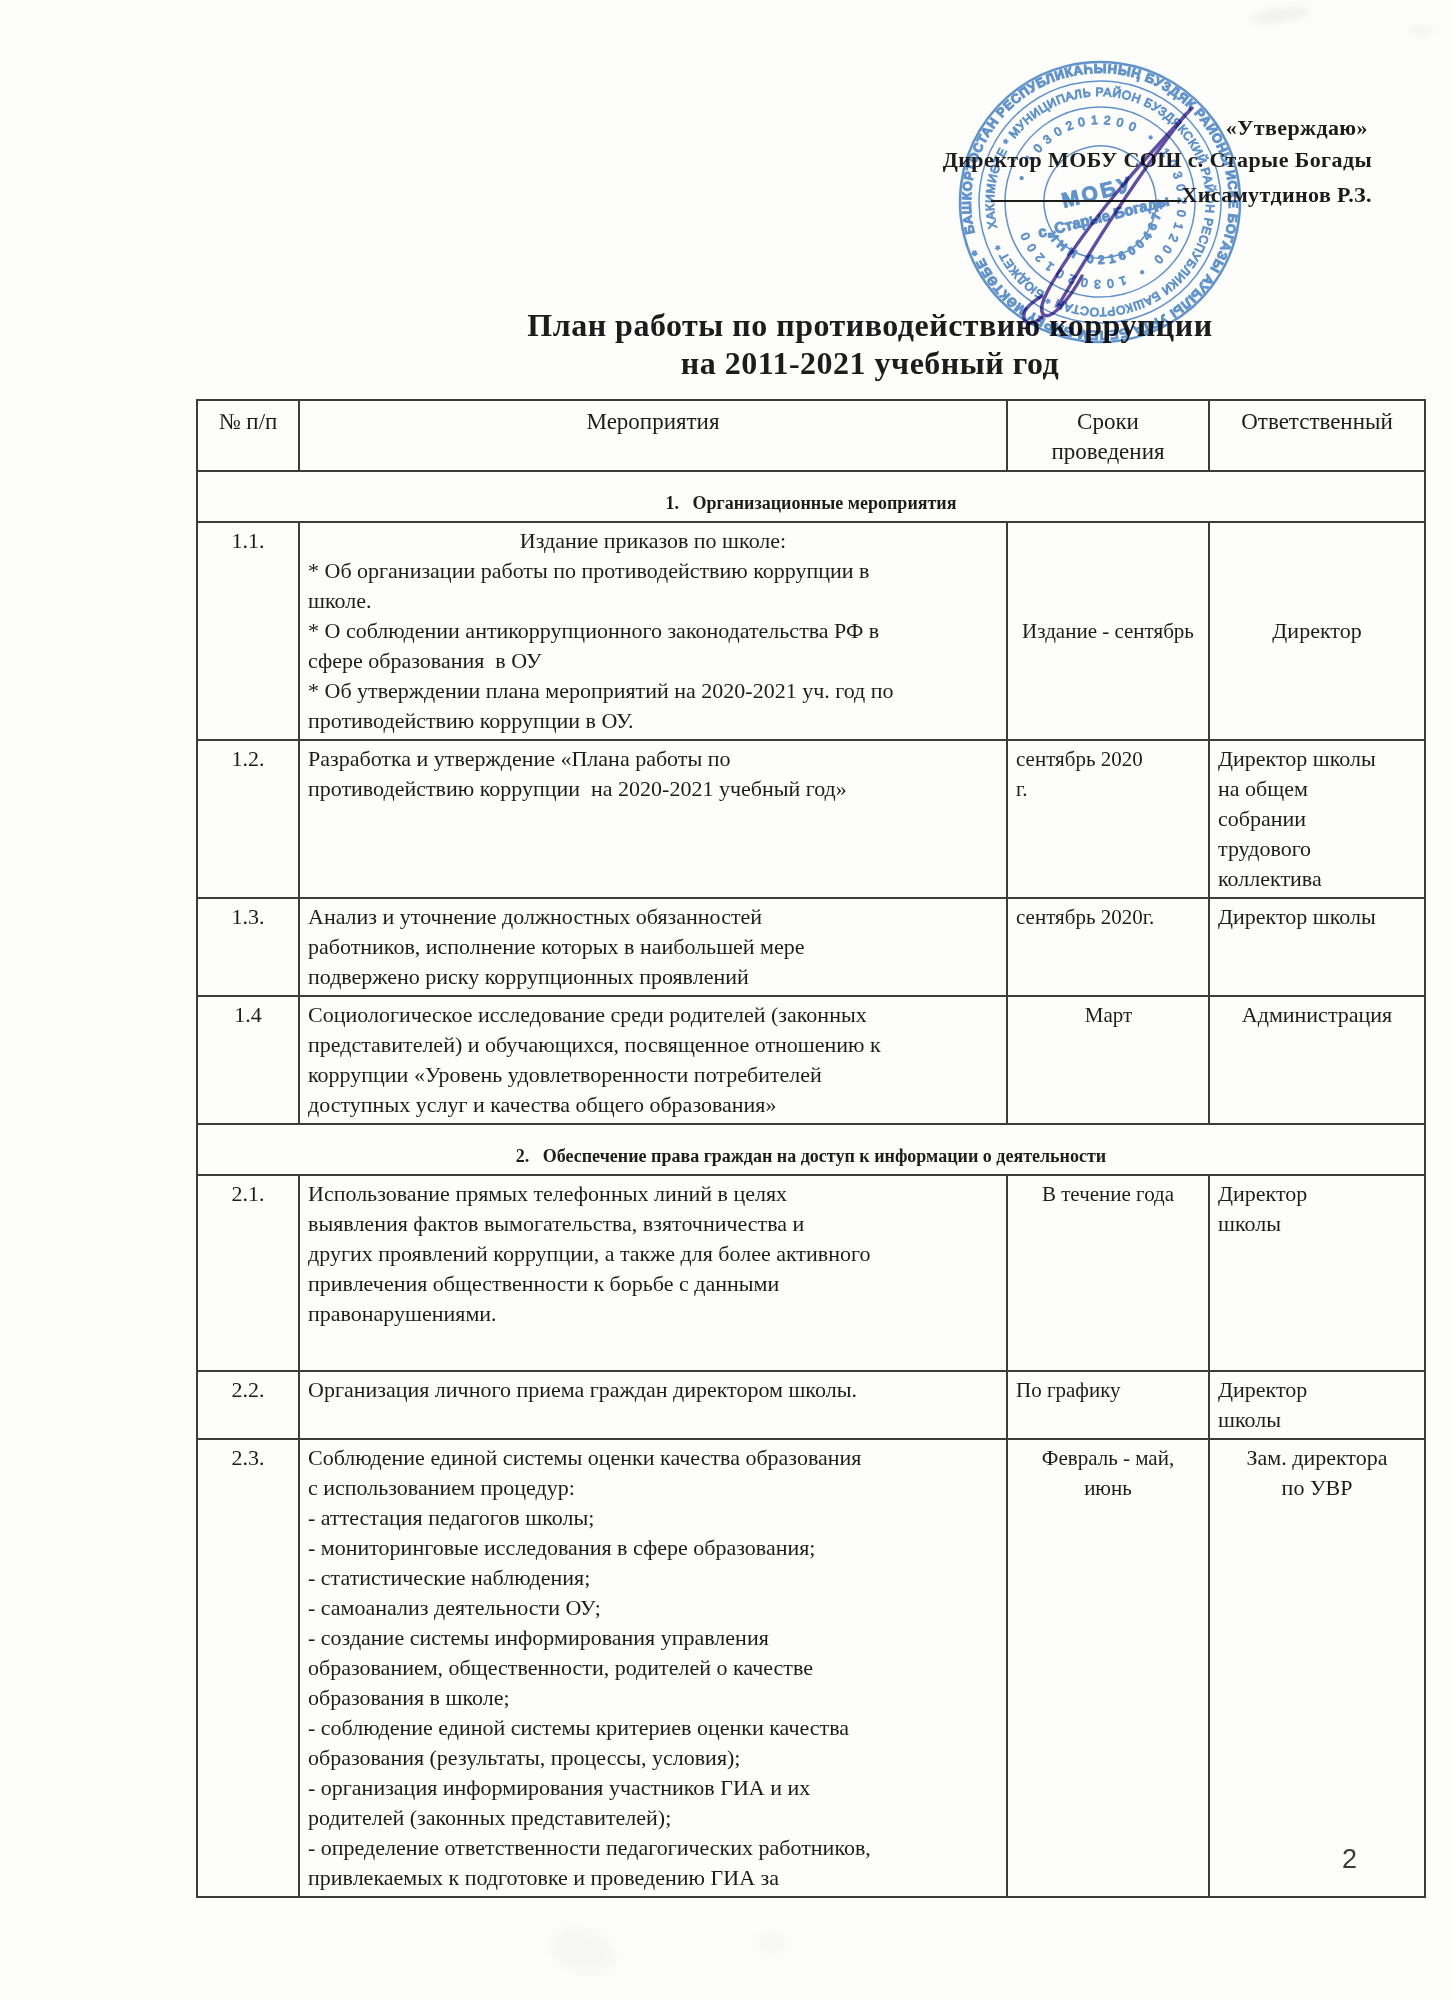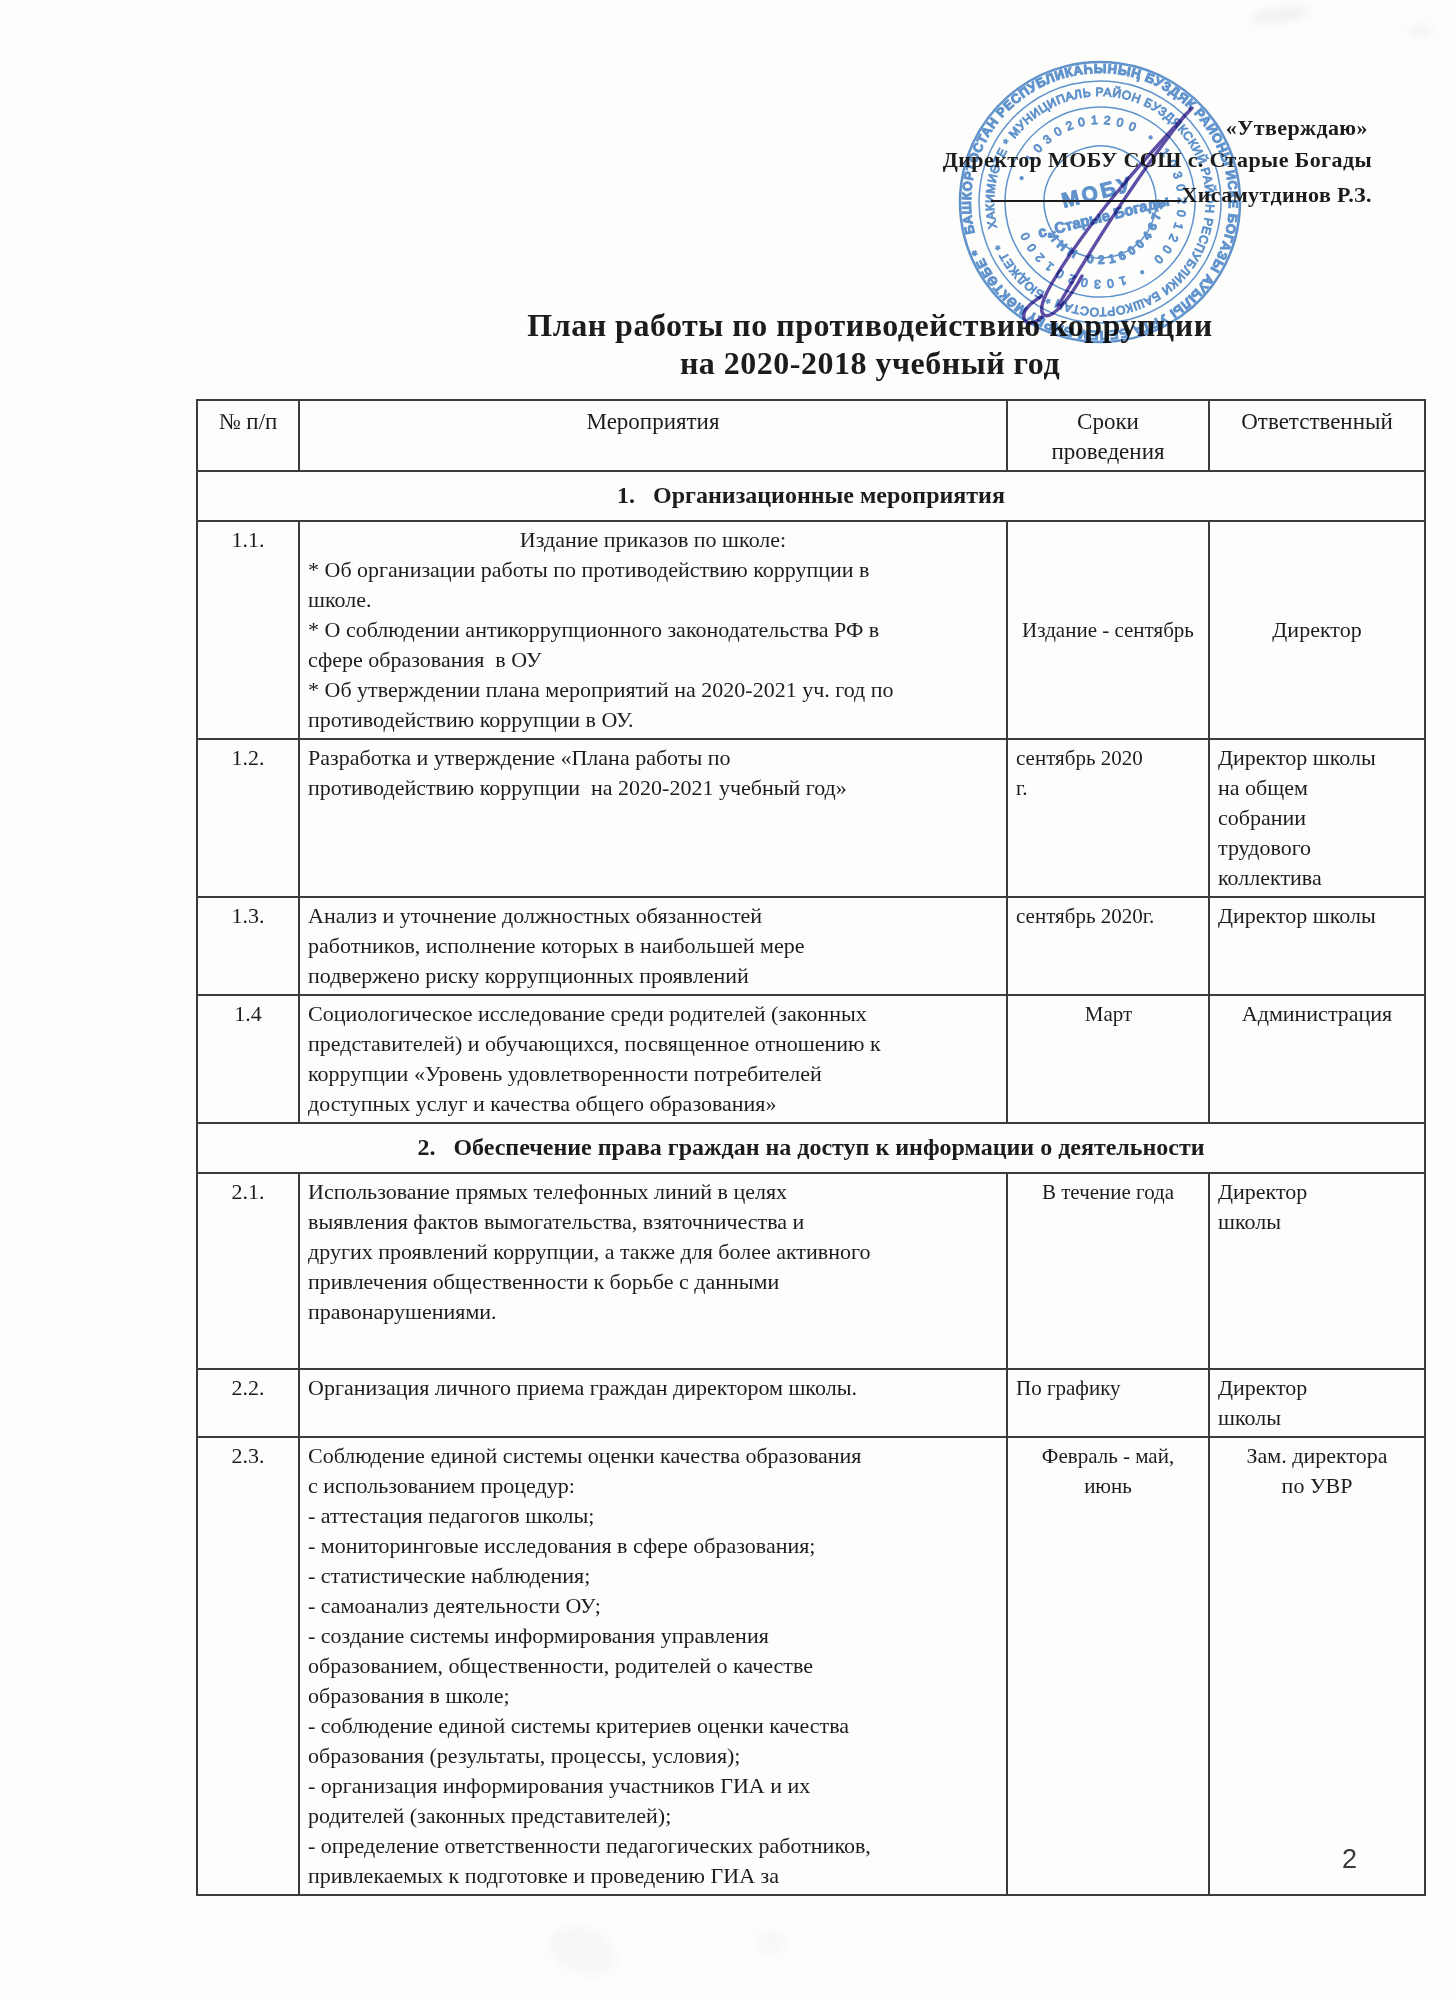--- a/index.html
+++ b/index.html
@@ -31,21 +31,21 @@
   .tableWrap{position:absolute; left:196px; top:399px; z-index:1;}
   table.plan{border-collapse:collapse; table-layout:fixed; width:1228px;
     font-size:22px; line-height:30px; color:#1c1c1c;}
   table.plan th, table.plan td{
     border:2px solid #3c3c3c; vertical-align:top; padding:3px 8px;
     white-space:pre-line; overflow:hidden;
   }
   table.plan th{font-weight:normal; font-size:23px; text-align:center; padding-top:6px;}
   tr.head{height:68px;}
   tr.sec{height:50px;}
-  tr.sec td{font-weight:bold; text-align:center; font-size:24px; padding-top:8px; line-height:30px;}
+  tr.sec td{font-weight:bold; text-align:center; font-size:18px; padding-top:16px; line-height:30px;}
   td.c1{text-align:center; padding:4px 2px;}
   td.c3{font-size:21px; padding:3px 4px;}
   td.c4{padding:3px 6px;}
   tr.r11{height:211px;} tr.r12{height:158px;} tr.r13{height:96px;} tr.r14{height:122px;}
   tr.r21{height:196px;} tr.r22{height:64px;} tr.r23{height:458px;}
   .acenter{text-align:center;}
   
   .pageNum{
     position:absolute; left:1342px; top:1844px;
     font-family:"Liberation Sans","DejaVu Sans",sans-serif; font-size:27px; color:#3a3a3a;
@@ -102,21 +102,21 @@
   <div class="approve">
     <div style="padding-right:4px;">«Утверждаю»</div>
     <div>Директор МОБУ СОШ с. Старые Богады</div>
     <div>
       <span class="sig-line"></span><span>Хисамутдинов Р.З.</span>
     </div>
   </div>
 
   <div class="title">
     <div>План работы по противодействию коррупции</div>
-    <div>на 2020-2018 учебный год</div>
+    <div>на 2011-2021 учебный год</div>
   </div>
 
   <div class="tableWrap" id="tableMount">
       <table class="plan">
         <colgroup>
           <col style="width: 102px;">
           <col style="width: 708px;">
           <col style="width: 202px;">
           <col style="width: 216px;">
         </colgroup>

